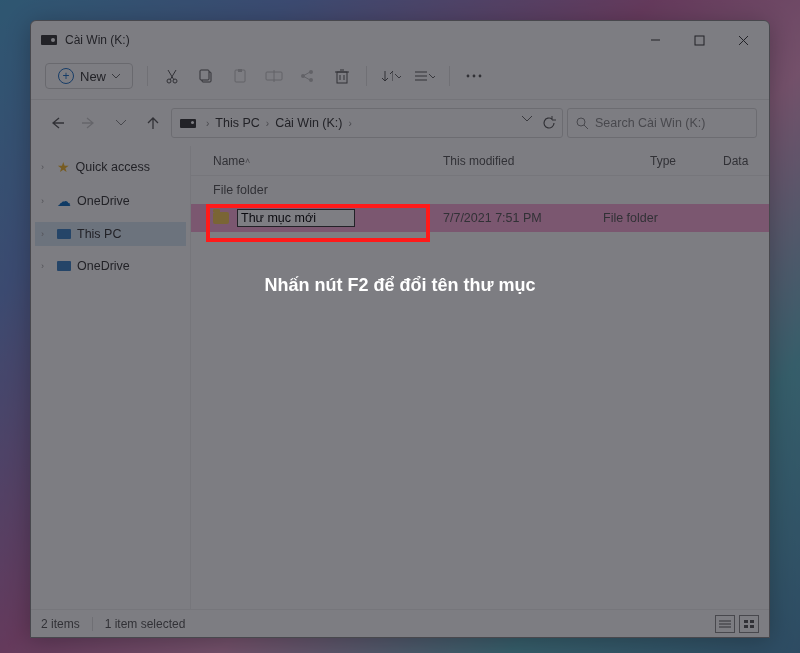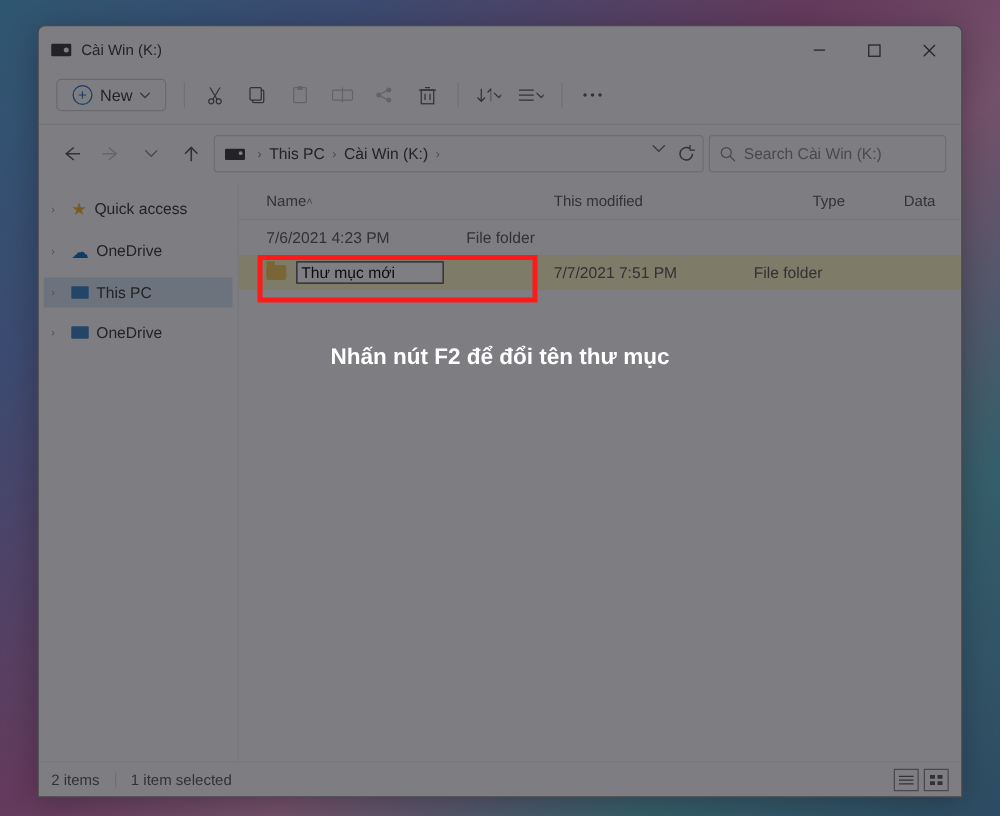--- a/index.html
+++ b/index.html
@@ -93,21 +93,21 @@
 .rows { flex:1; }
 .row {
   display:flex; align-items:center; font-size:12.5px; color:#333;
   height:28px; padding-left:22px;
 }
 .row .fname { width:230px; display:flex; align-items:center; gap:8px;}
 .row .fdate { width:160px; color:#555;}
 .row .ftype { width:120px; color:#555;}
 .folder-icon { width:16px; height:12px; background:#f7c852; border-radius:2px; position:relative;}
 .folder-icon::before { content:""; position:absolute; top:-3px; left:0; width:7px; height:3px; background:#f7c852; border-radius:1px 1px 0 0;}
-.row.sel { background:#fef9c3; }
+.row.sel { background:#f9a8d4; }
 .rename-wrap { position:relative; }
 .rename-input {
   font-size:12.5px; border:1px solid #333; padding:0 3px;
   height:18px; background:#fff; font-family:inherit;
 }
 .highlight-box {
   position:absolute; border: 4px solid #ff1a1a;
   pointer-events:none;
 }
 .statusbar {
@@ -311,21 +311,20 @@
         <div class="col-name">
             <span>Name</span>
             <span class="sort">˄</span>
           </div>
         <div class="col-date">This modified</div>
         <div class="col-type">Type</div>
         <div class="col-size">Data</div>
       </div>
       <div class="rows">
         <div class="row">
-          <div class="fdate">7/6/2021 4:23 PM</div>
           <div class="ftype">File folder</div>
         </div>
         <div class="row sel">
           <div class="fname rename-wrap">
             <span class="folder-icon"></span>
             <input class="rename-input" size="13" value="Thư mục mới" style="">
           </div>
           <div class="fdate">7/7/2021 7:51 PM</div>
           <div class="ftype">File folder</div>
         </div>

